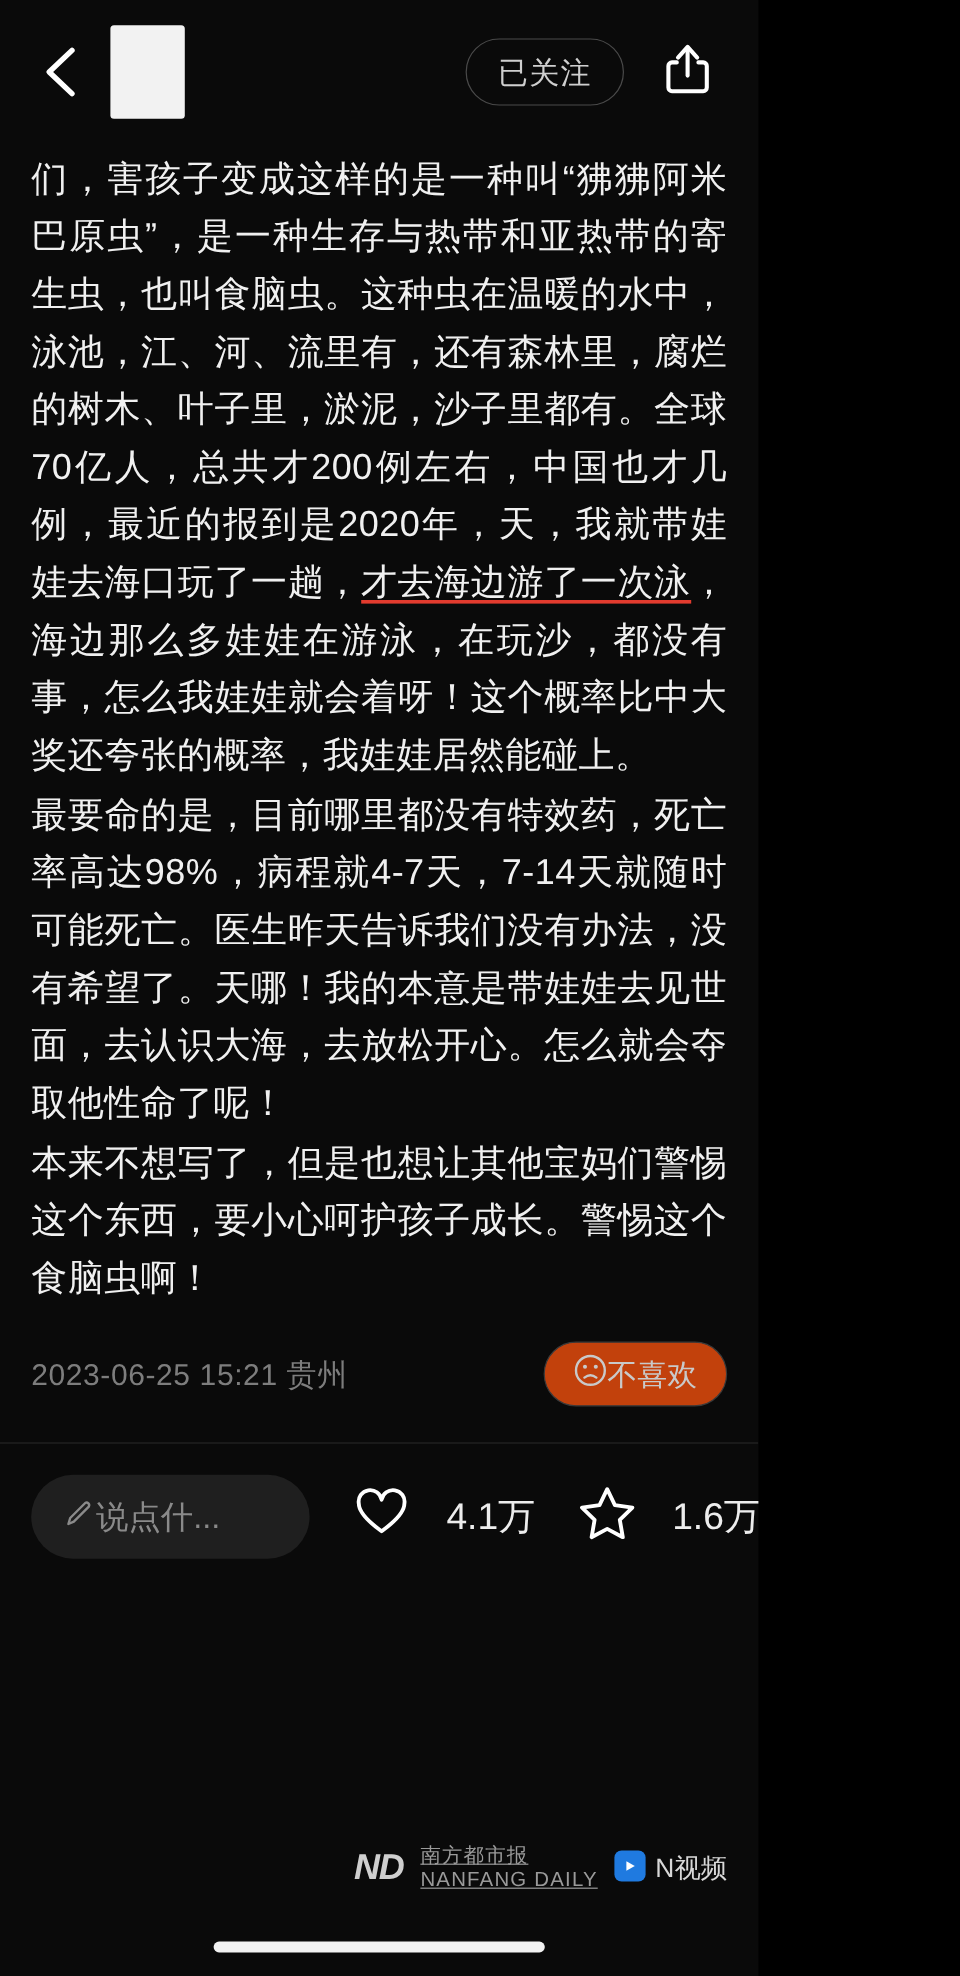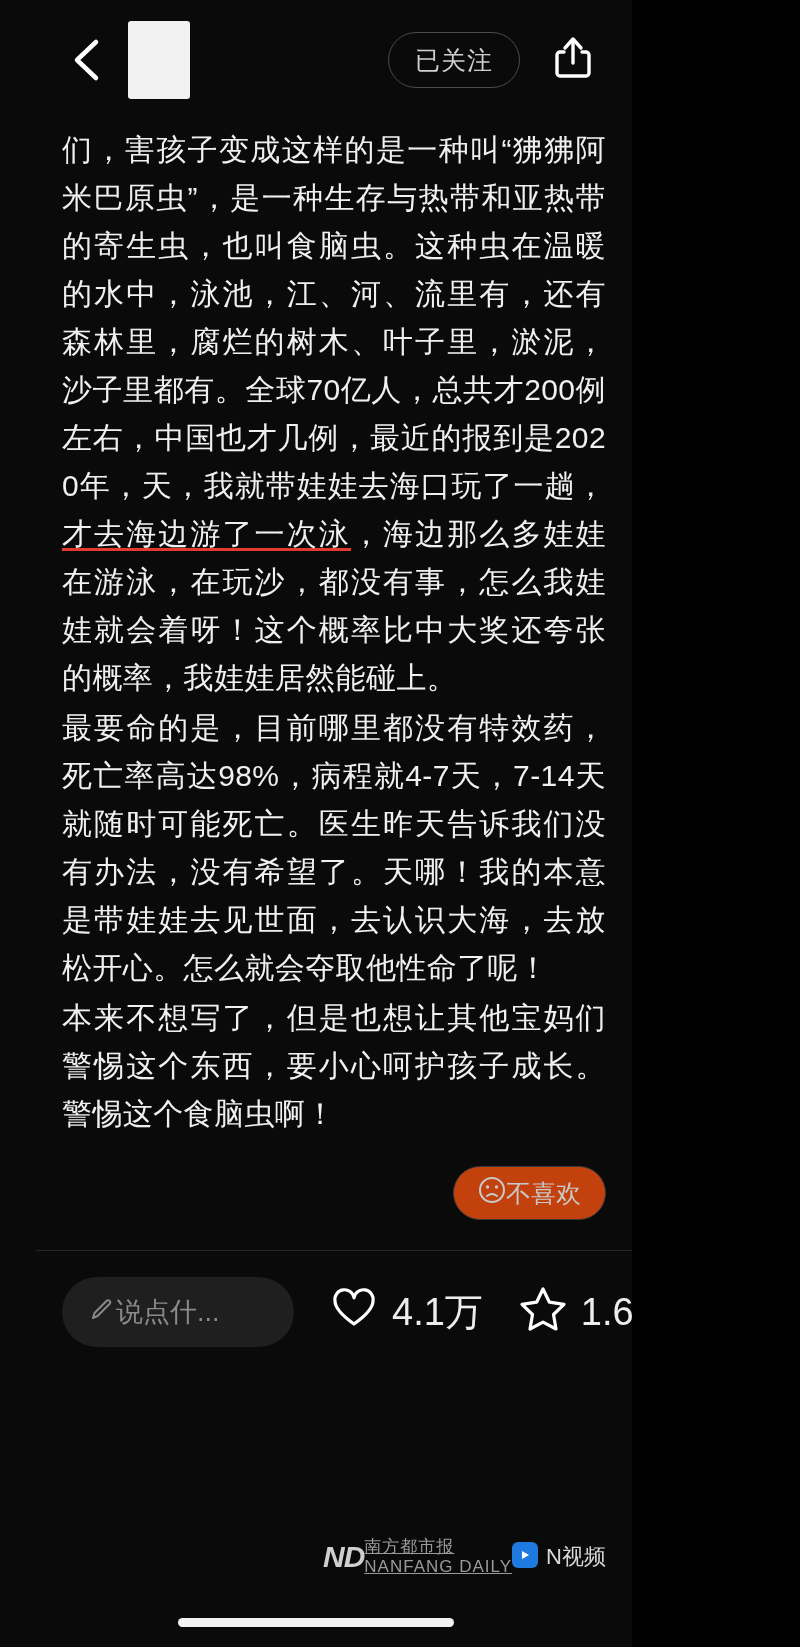--- a/index.html
+++ b/index.html
@@ -8,21 +8,20 @@
     height: 1647px;
     background: #000;
     font-family: "Liberation Sans", sans-serif;
   }
   #app {
     position: relative;
     width: 632px;
     height: 1647px;
     background: #0a0a0a;
     overflow: hidden;
-    padding-left: 36px;
   }
 
   
   .topbar {
     position: relative;
     height: 120px;
     display: flex;
     align-items: center;
     padding: 0 28px;
     background: #0a0a0a;
@@ -139,37 +138,38 @@
     padding: 0 26px;
     border-radius: 35px;
     background: #1f1f1f;
     color: #8a8a8a;
     font-size: 27px;
     flex: 0 0 auto;
   }
   .stat {
     display: flex;
     align-items: center;
-    gap: 14px;
+    gap: 30px;
     color: #ededed;
-    font-size: 38px;
+    font-size: 31px;
     flex: 0 0 auto;
   }
   .stat-spacer { flex: 1 1 auto; }
 
   
   .footer {
     position: absolute;
     left: 0;
     right: 0;
     bottom: 70px;
     display: flex;
     align-items: center;
     justify-content: flex-end;
     padding-right: 26px;
+    gap: 14px;
   }
   .nd-logo {
     color: #cfcfcf;
     font-size: 30px;
     font-weight: bold;
     font-style: italic;
     letter-spacing: -1px;
   }
   .nd-sub {
     color: #9a9a9a;
@@ -234,20 +234,21 @@
     </div>
   </div>
 
   <div class="content">
     <p class="para" id="p-0"><span>们，害孩子变成这样的是一种叫“狒狒阿米巴原虫”，是一种生存与热带和亚热带的寄生虫，也叫食脑虫。这种虫在温暖的水中，泳池，江、河、流里有，还有森林里，腐烂的树木、叶子里，淤泥，沙子里都有。全球70亿人，总共才200例左右，中国也才几例，最近的报到是2020年，天，我就带娃娃去海口玩了一趟，</span><span class="u">才去海边游了一次泳</span><span>，海边那么多娃娃在游泳，在玩沙，都没有事，怎么我娃娃就会着呀！这个概率比中大奖还夸张的概率，我娃娃居然能碰上。</span></p>
     <p class="para" id="p-1"><span>最要命的是，目前哪里都没有特效药，死亡率高达98%，病程就4-7天，7-14天就随时可能死亡。医生昨天告诉我们没有办法，没有希望了。天哪！我的本意是带娃娃去见世面，去认识大海，去放松开心。怎么就会夺取他性命了呢！</span></p>
     <p class="para" id="p-4"><span>本来不想写了，但是也想让其他宝妈们警惕这个东西，要小心呵护孩子成长。警惕这个食脑虫啊！</span></p>
   </div>
 
   <div class="meta-row">
+    <div class="meta-text">2023-06-25 15:21 贵州</div>
     <div class="meta-spacer"></div>
     <div class="dislike-btn">
       <span class="face">
         <svg width="28" height="28" viewBox="0 0 28 28">
           <circle cx="14" cy="14" r="12" fill="none" stroke="#c9c9c9" stroke-width="2"></circle>
           <circle cx="9.5" cy="11" r="1.7" fill="#c9c9c9"></circle>
           <circle cx="18.5" cy="11" r="1.7" fill="#c9c9c9"></circle>
           <path d="M9 20 Q14 16 19 20" fill="none" stroke="#c9c9c9" stroke-width="2" stroke-linecap="round"></path>
         </svg>
       </span>

